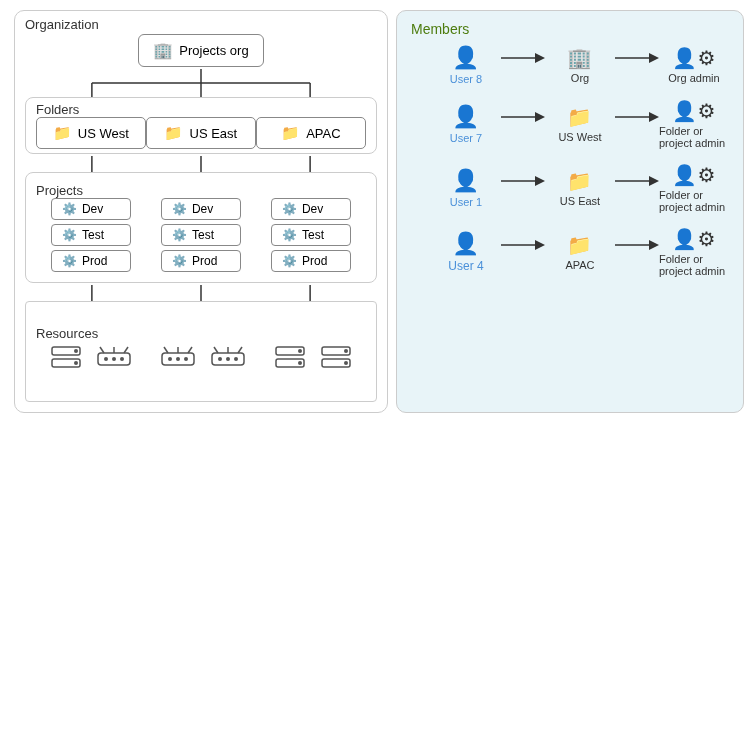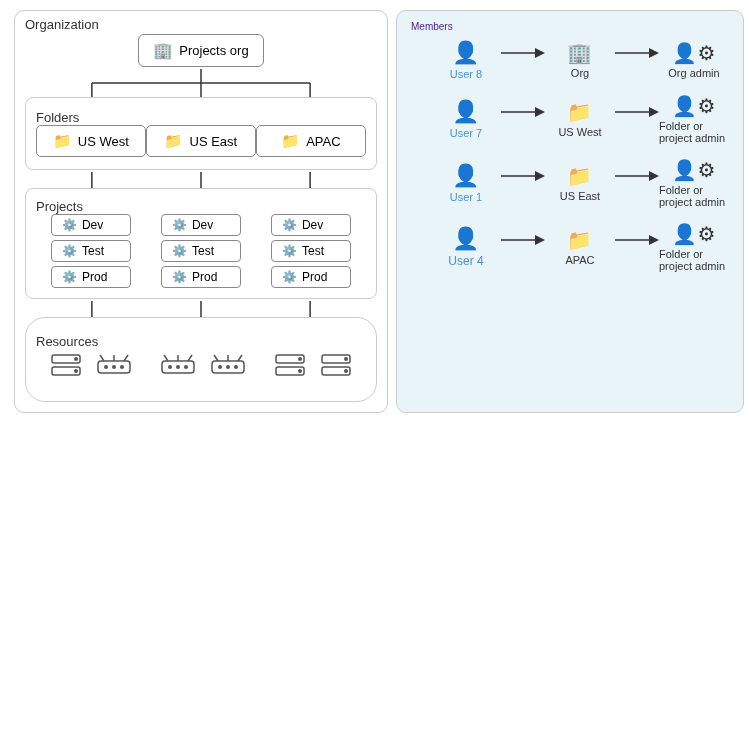--- a/index.html
+++ b/index.html
@@ -86,23 +86,23 @@
 
     
     .members-section {
       border: 1.5px solid #ccc;
       border-radius: 10px;
       padding: 10px 14px;
       background: #e8f4f8;
     }
 
     .members-label {
-      font-size: 10px;
+      font-size: 14px;
       font-weight: 500;
-      color: #4c1d95;
+      color: #4d7c0f;
       margin-bottom: 8px;
     }
 
     .member-rows {
       display: flex;
       flex-direction: column;
       gap: 14px;
       padding-left: 20px;
     }
 
@@ -184,21 +184,21 @@
       <line x1="19%" y1="14" x2="19%" y2="28" stroke="#333" stroke-width="1.5"></line>
       <polygon points="19%,28 calc(19% - 5px),22 calc(19% + 5px),22" fill="#333"></polygon>
 
       <line x1="50%" y1="14" x2="50%" y2="28" stroke="#333" stroke-width="1.5"></line>
       <polygon points="50%,28 calc(50% - 5px),22 calc(50% + 5px),22" fill="#333"></polygon>
 
       <line x1="81%" y1="14" x2="81%" y2="28" stroke="#333" stroke-width="1.5"></line>
       <polygon points="81%,28 calc(81% - 5px),22 calc(81% + 5px),22" fill="#333"></polygon>
     </svg>
 
-    <div style="border:1.5px solid #ccc; border-radius:8px; padding:12px 10px; margin-bottom:2px;">
+    <div style="border:1.5px solid #ccc; border-radius:8px; padding:4px 10px; margin-bottom:2px;">
       <span class="label-row">Folders</span>
       <div class="folders-row">
         <div class="folder-node">
           <span style="font-size:15px;">📁</span>
           <span>US West</span>
         </div>
         <div class="folder-node">
           <span style="font-size:15px;">📁</span>
           <span>US East</span>
         </div>
@@ -271,21 +271,21 @@
 
     <svg width="100%" height="16" style="overflow:visible; display:block;">
       <line x1="19%" y1="0" x2="19%" y2="16" stroke="#333" stroke-width="1.5"></line>
       <polygon points="19%,16 calc(19% - 5px),10 calc(19% + 5px),10" fill="#333"></polygon>
       <line x1="50%" y1="0" x2="50%" y2="16" stroke="#333" stroke-width="1.5"></line>
       <polygon points="50%,16 calc(50% - 5px),10 calc(50% + 5px),10" fill="#333"></polygon>
       <line x1="81%" y1="0" x2="81%" y2="16" stroke="#333" stroke-width="1.5"></line>
       <polygon points="81%,16 calc(81% - 5px),10 calc(81% + 5px),10" fill="#333"></polygon>
     </svg>
 
-    <div style="border:1.5px solid #ccc; border-radius:20px; padding:16px 10px;">
+    <div style="border:1.5px solid #ccc; border-radius:4px; padding:24px 10px;">
       <span class="label-row">Resources</span>
       <div class="resources-row">
 
         <div class="resource-group">
           <svg width="36" height="36" viewBox="0 0 36 36">
             <rect x="4" y="6" width="28" height="8" rx="2" fill="none" stroke="#555" stroke-width="1.5"></rect>
             <rect x="4" y="18" width="28" height="8" rx="2" fill="none" stroke="#555" stroke-width="1.5"></rect>
             <circle cx="28" cy="10" r="2" fill="#555"></circle>
             <circle cx="28" cy="22" r="2" fill="#555"></circle>
           </svg>

